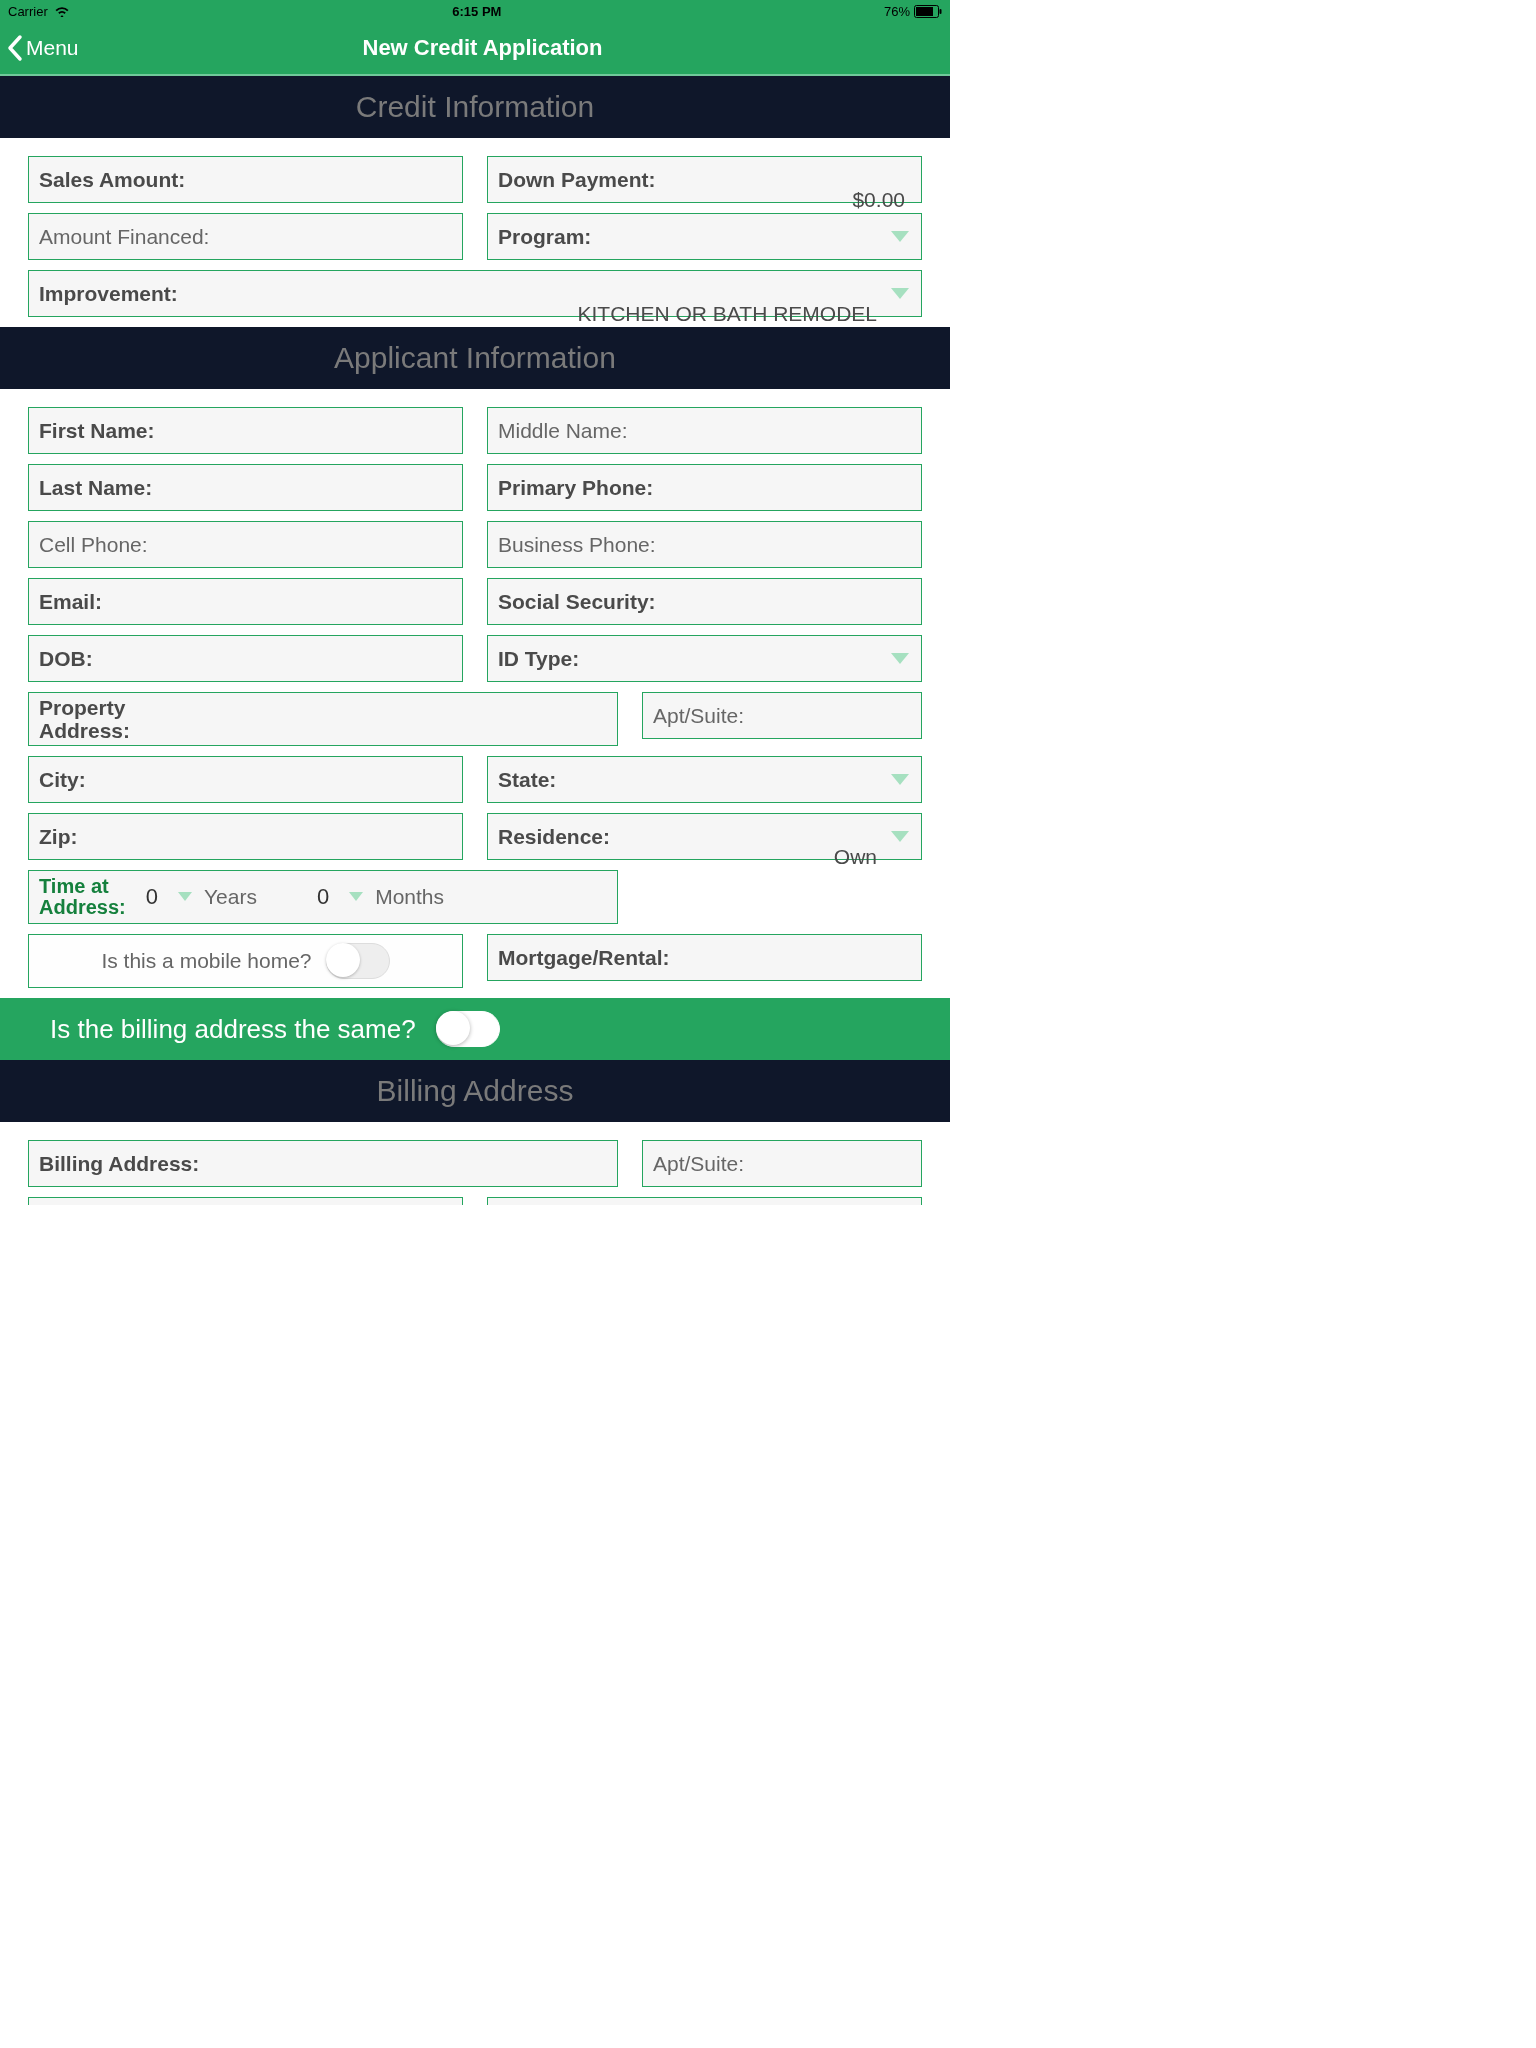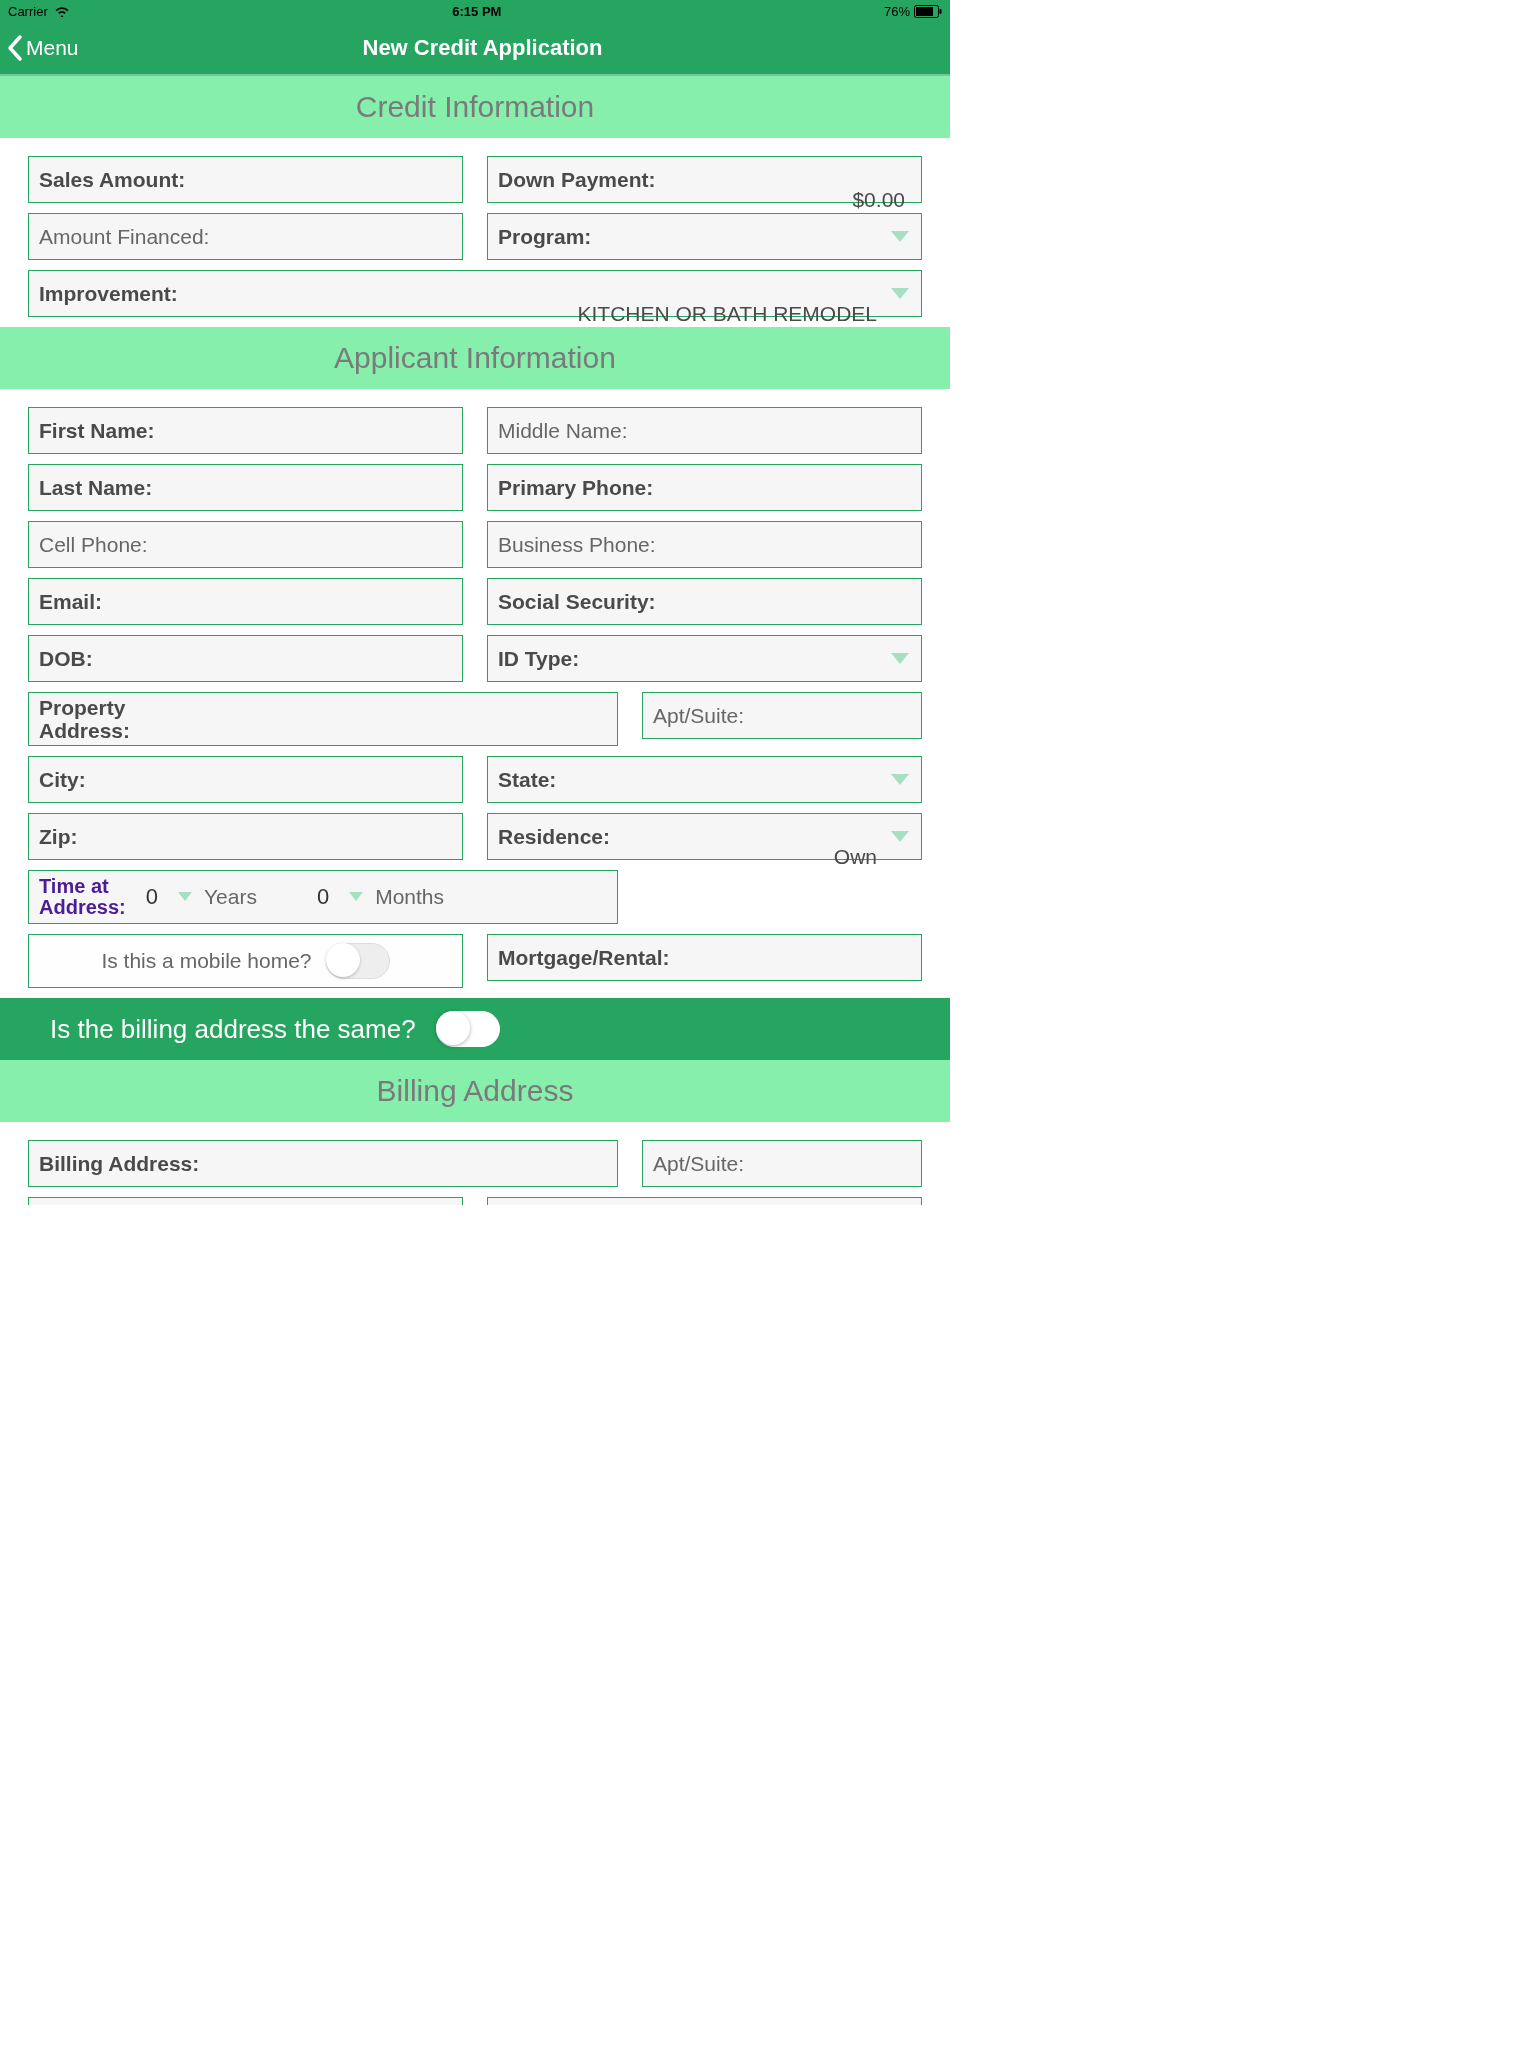--- a/index.html
+++ b/index.html
@@ -6,34 +6,34 @@
 html, body { width: 950px; font-family: -apple-system, Helvetica, Arial, sans-serif; background: #fff; }
 .status-bar { background: #25a55f; height: 22px; display: flex; align-items: center; justify-content: space-between; padding: 0 8px; font-size: 13px; font-weight: 500; color: #000; }
 .status-left { display: flex; align-items: center; gap: 6px; }
 .status-right { display: flex; align-items: center; gap: 4px; }
 .wifi-icon svg { display: block; }
 .battery { display: inline-flex; align-items: center; }
 .nav-bar { background: #25a55f; height: 54px; display: flex; align-items: center; position: relative; border-bottom: 2px solid #70c99a; }
 .nav-back { display: flex; align-items: center; color: #fff; font-size: 21px; padding-left: 6px; cursor: pointer; }
 .nav-back svg { margin-right: 2px; }
 .nav-title { position: absolute; left: 0; right: 0; text-align: center; color: #fff; font-size: 22px; font-weight: 600; pointer-events: none; margin-left: 15px; }
-.section-header { background: #86efac; color: #7a7a7a; text-align: center; font-size: 30px; font-weight: 400; padding: 14px 0; }
+.section-header { background: #0f172a; color: #7a7a7a; text-align: center; font-size: 30px; font-weight: 400; padding: 14px 0; }
 .form-body { padding: 18px 28px 0 28px; }
 .row { display: flex; gap: 24px; margin-bottom: 10px; }
 .field { flex: 1; border: 1.5px solid #25a55f; background: #f6f6f6; height: 47px; display: flex; align-items: center; padding: 0 10px; position: relative; }
 .field.light-label .lbl { font-weight: 400; color: #666; }
 .lbl { font-weight: 700; color: #4a4a4a; font-size: 21px; white-space: nowrap; }
 .val { margin-left: auto; font-size: 21px; color: #4a4a4a; font-weight: 400; padding-right: 6px; margin-top: 40px; }
 .caret { margin-left: 6px; flex-shrink: 0; }
 .caret svg { display: block; }
 .field.full { flex: 1 1 100%; }
 .field.multiline { height: 54px; }
 .field.multiline .lbl { line-height: 1.1; }
 .time-row .time-field { flex: 0 0 auto; border: 1.5px solid #25a55f; background: #f6f6f6; height: 54px; display: flex; align-items: center; padding: 0 10px; }
-.time-field .lbl { font-weight: 700; color: #4c1d95; font-size: 20px; line-height: 1.05; }
+.time-field .lbl { font-weight: 700; color: #15803d; font-size: 20px; line-height: 1.05; }
 .time-seg { display: flex; align-items: center; margin-left: 20px; }
 .time-num { font-size: 22px; color: #333; font-weight: 400; margin-right: 12px; }
 .time-unit { font-size: 21px; color: #666; font-weight: 400; margin-left: 10px; }
 .toggle-field { flex: 1; border: 1.5px solid #25a55f; background: #fefefe; height: 54px; display: flex; align-items: center; justify-content: center; padding: 8px 10px; gap: 14px; }
 .toggle-field .q { font-size: 21px; color: #666; }
 .switch { width: 64px; height: 36px; border-radius: 18px; background: #eee; border: 1.5px solid #ddd; position: relative; cursor: pointer; }
 .switch .knob { width: 34px; height: 34px; border-radius: 50%; background: #fff; box-shadow: 0 1px 3px rgba(0,0,0,.25); position: absolute; top: -1px; left: -1px; }
 .green-banner { background: #25a55f; color: #fff; height: 62px; display: flex; align-items: center; padding-left: 50px; gap: 20px; font-size: 26px; }
 .green-banner .switch { background: #fff; border-color: #fff; }
 .green-banner .switch .knob { box-shadow: 0 1px 4px rgba(0,0,0,.3); }

